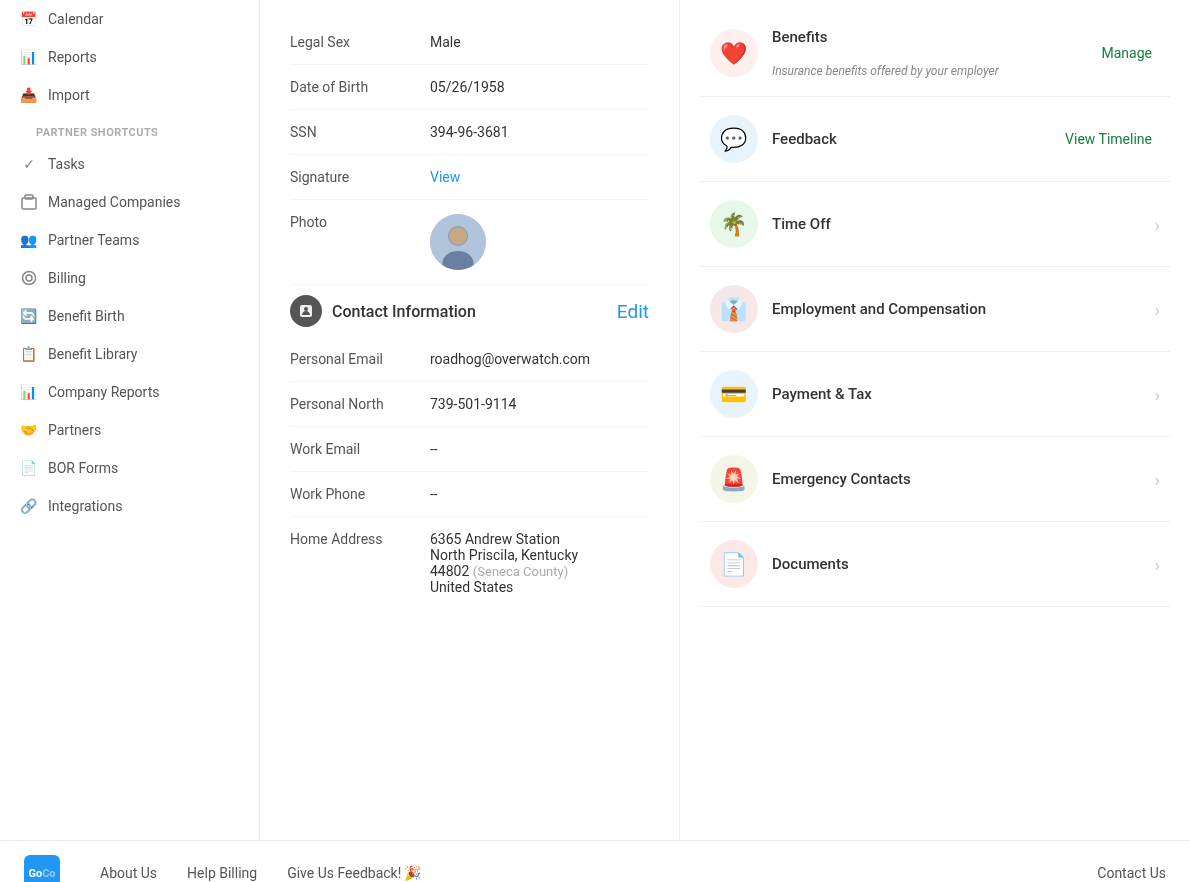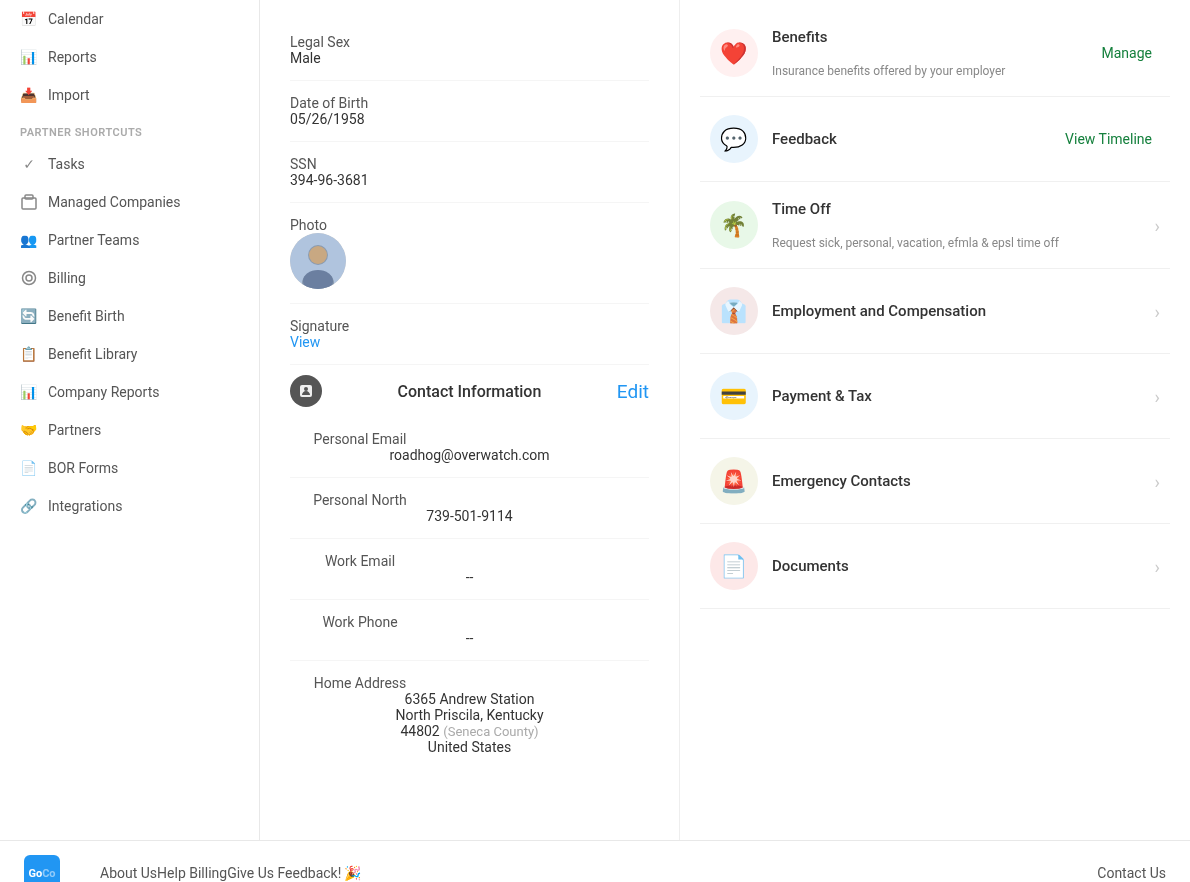--- a/index.html
+++ b/index.html
@@ -4,29 +4,29 @@
   <style>
     * { box-sizing: border-box; margin: 0; padding: 0; }
     body { font-family: -apple-system, BlinkMacSystemFont, 'Segoe UI', Roboto, sans-serif; background: #fff; color: #333; font-size: 14px; display: flex; flex-direction: column; min-height: 882px; }
     
     .app-wrapper { display: flex; flex: 1; min-height: 840px; }
     
     
     .sidebar { width: 260px; background: #fff; border-right: 1px solid #e8e8e8; padding: 0; flex-shrink: 0; overflow-y: auto; }
     .sidebar-nav-item { display: flex; align-items: center; gap: 10px; padding: 10px 20px; color: #555; cursor: pointer; text-decoration: none; font-size: 14px; }
     .sidebar-nav-item .icon { width: 18px; height: 18px; display: flex; align-items: center; justify-content: center; color: #888; font-size: 14px; }
-    .sidebar-section-label { padding: 12px 20px 6px; font-size: 11px; color: #aaa; letter-spacing: 0.5px; font-weight: 600; }
+    .sidebar-section-label { padding: 12px 36px 6px; font-size: 11px; color: #aaa; letter-spacing: 0.5px; font-weight: 600; }
 
     
     .main-content { flex: 1; display: flex; padding: 0; overflow-y: auto; }
     
     
     .info-panel { flex: 0 0 420px; padding: 20px 30px; border-right: 1px solid #eee; }
     
-    .info-row { display: flex; padding: 14px 0; border-bottom: 1px solid #f5f5f5; flex-direction: column; }
+    .info-row { display: flex; padding: 14px 0; border-bottom: 1px solid #f5f5f5; }
     .info-row:last-child { border-bottom: none; }
     .info-label { width: 140px; color: #555; font-size: 14px; flex-shrink: 0; }
     .info-value { color: #333; font-size: 14px; flex: 1; }
     .info-value.link { color: #2196F3; cursor: pointer; }
     .info-value .county { color: #aaa; font-size: 13px; }
 
     
     .section-header { display: flex; align-items: center; gap: 10px; margin-bottom: 10px; margin-top: 10px; }
     .section-header-icon { width: 32px; height: 32px; border-radius: 50%; background: #555; display: flex; align-items: center; justify-content: center; color: #fff; font-size: 14px; }
     .section-header-title { font-size: 16px; font-weight: 500; flex: 1; color: #333; }
@@ -36,37 +36,37 @@
     .avatar-circle { width: 56px; height: 56px; border-radius: 50%; background: #ccc; overflow: hidden; display: flex; align-items: center; justify-content: center; }
     .avatar-circle svg { width: 56px; height: 56px; }
 
     
     .cards-panel { flex: 1; padding: 10px 20px; }
     
     .card-item { display: flex; align-items: center; padding: 18px 10px; border-bottom: 1px solid #f0f0f0; }
     .card-icon { width: 48px; height: 48px; border-radius: 50%; display: flex; align-items: center; justify-content: center; font-size: 22px; margin-right: 14px; flex-shrink: 0; }
     .card-body { flex: 1; }
     .card-title { font-size: 15px; font-weight: 500; color: #333; }
-    .card-subtitle { font-size: 12px; color: #888; margin-top: 18px; }
+    .card-subtitle { font-size: 12px; color: #888; margin-top: 18px; font-style: italic; }
     .card-action { color: #15803d; font-size: 14px; cursor: pointer; margin-right: 8px; }
     .card-chevron { color: #ccc; font-size: 18px; }
     
     
     .icon-benefits { background: #fff0f0; }
     .icon-feedback { background: #e8f4fd; }
     .icon-timeoff { background: #e8f8e8; }
     .icon-employment { background: #f5e8e8; }
     .icon-payment { background: #e8f4fd; }
     .icon-emergency { background: #f5f5e8; }
     .icon-documents { background: #fde8e8; }
 
     
     .footer { background: #fff; border-top: 1px solid #e8e8e8; padding: 14px 24px; display: flex; align-items: center; gap: 40px; }
     .footer-logo { display: flex; align-items: center; gap: 4px; font-weight: 700; color: #2196F3; font-size: 16px; }
-    .footer-links { display: flex; }
+    .footer-links { display: flex; gap: 30px; }
     .footer-link { color: #555; text-decoration: none; font-size: 14px; cursor: pointer; }
     .footer-right { margin-left: auto; }
 
     
     .logo-box { width: 36px; height: 36px; background: #2196F3; border-radius: 6px; display: flex; align-items: center; justify-content: center; color: #fff; font-weight: 700; font-size: 14px; }
   </style>
 </head>
 <body>
 
 <div class="app-wrapper">
@@ -147,41 +147,41 @@
         <div class="info-label">Legal Sex</div>
         <div class="info-value">Male</div>
       </div>
       <div class="info-row">
         <div class="info-label">Date of Birth</div>
         <div class="info-value">05/26/1958</div>
       </div>
       <div class="info-row">
         <div class="info-label">SSN</div>
         <div class="info-value">394-96-3681</div>
+      </div>
+      <div class="info-row">
+        <div class="info-label">Signature</div>
+        <div class="info-value link">View</div>
       </div>
       <div class="info-row">
         <div class="info-label">Photo</div>
         <div class="info-value">
           <div class="avatar-circle">
             <svg viewBox="0 0 56 56" xmlns="http://www.w3.org/2000/svg">
               <circle cx="28" cy="28" r="28" fill="#b0c4de"></circle>
               <circle cx="28" cy="22" r="10" fill="#8a9bb0"></circle>
               <ellipse cx="28" cy="50" rx="16" ry="12" fill="#8a9bb0"></ellipse>
               <circle cx="28" cy="22" r="9" fill="#c8a882"></circle>
               <ellipse cx="28" cy="48" rx="15" ry="11" fill="#6b7fa0"></ellipse>
             </svg>
           </div>
         </div>
       </div>
-      <div class="info-row">
-        <div class="info-label">Signature</div>
-        <div class="info-value link">View</div>
-      </div>
-
-      <div style=" text-align: center;">
+
+      <div style="">
         <div class="section-header">
           <div class="section-header-icon" style="background:#555;">
             <svg width="16" height="16" viewBox="0 0 16 16" fill="white">
                 <rect x="2" y="2" width="12" height="12" rx="2" fill="white" opacity="0.9"></rect>
                 <circle cx="8" cy="6" r="2" fill="#555"></circle>
                 <path d="M4 12c0-2.2 1.8-4 4-4s4 1.8 4 4" fill="#555"></path>
               </svg>
           </div>
           <div class="section-header-title">Contact Information</div>
           <div class="section-header-action">Edit</div>
@@ -231,21 +231,20 @@
         <div class="card-body">
           <div class="card-title">Feedback</div>
         </div>
         <div class="card-action">View Timeline</div>
       </div>
 
       <div class="card-item" style="cursor:pointer;">
         <div class="card-icon icon-timeoff">🌴</div>
         <div class="card-body">
           <div class="card-title">Time Off</div>
-          <div class="card-subtitle">Request sick, personal, vacation, efmla &amp; epsl time off</div>
         </div>
         <div class="card-chevron">›</div>
       </div>
 
       <div class="card-item" style="cursor:pointer;">
         <div class="card-icon icon-employment">👔</div>
         <div class="card-body">
           <div class="card-title">Employment and Compensation</div>
         </div>
         <div class="card-chevron">›</div>

